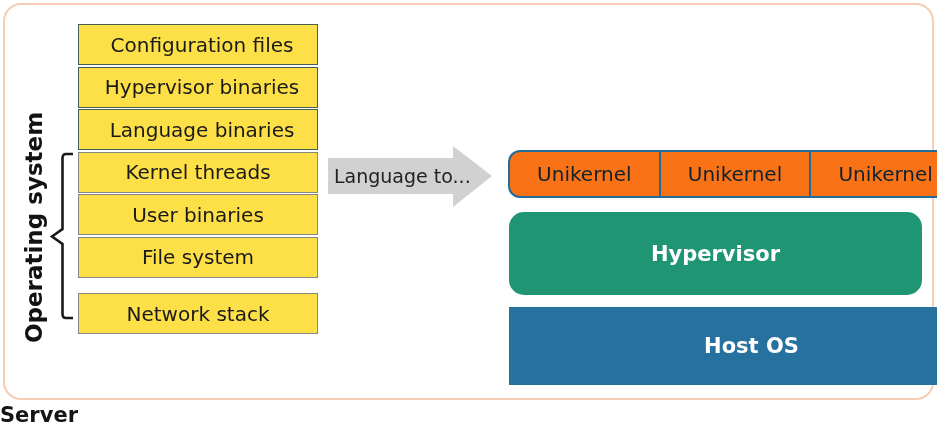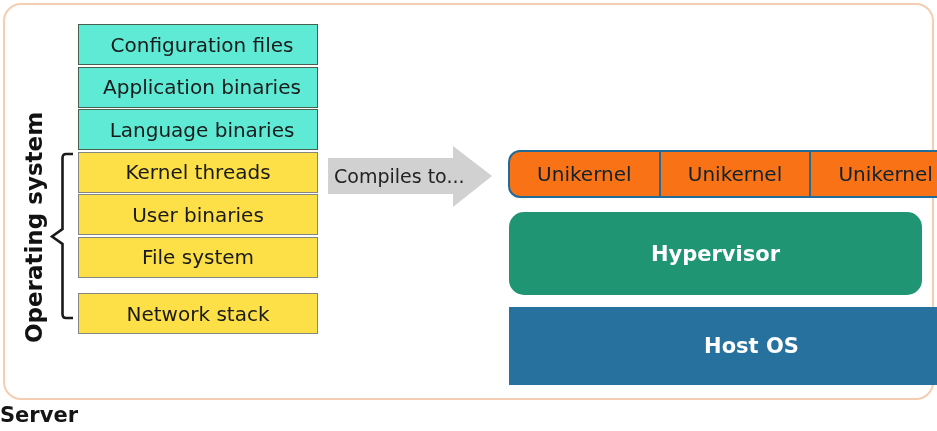--- a/index.html
+++ b/index.html
@@ -20,21 +20,21 @@
     font-size:23px;font-weight:bold;text-align:center;white-space:nowrap;
     letter-spacing:0px;color:#121212;
   }
   .brace{position:absolute;left:42px;top:140px;}
   
   .stack-row{
     position:absolute;left:73px;width:240px;height:41px;
     box-sizing:border-box;display:flex;align-items:center;justify-content:center;
     font-size:20px;white-space:nowrap;
   }
-  .stack-row.app{background:#5eead4;border:1.5px solid #475f4d;padding-left:8px;}
+  .stack-row.app{background:#fde047;border:1.5px solid #475f4d;padding-left:8px;}
   .stack-row.os{background:#fde047;border:1.5px solid #848780;}
   
   .arrow-svg{position:absolute;left:320px;top:138px;}
   .arrow-text{
     position:absolute;left:329px;top:153px;height:36px;line-height:36px;
     font-size:19px;color:#222222;white-space:nowrap;
   }
   
   .unikernel-row{
     position:absolute;left:503px;top:145px;width:454px;height:48px;
@@ -75,42 +75,42 @@
     <div class="os-label">Operating system</div>
 
     <svg class="brace" width="30" height="182" viewBox="0 0 30 182">
       <path d="M 26 9 L 19 9 Q 15.5 9 15.5 13 L 15.5 84 L 5 91.5 L 15.5 99 L 15.5 169 Q 15.5 173 19 173 L 26 173" fill="none" stroke="#1a1a1a" stroke-width="2.6" stroke-linejoin="miter" stroke-linecap="butt"></path>
     </svg>
 
     <div class="stack-row app" style="top:19px">
       <span>Configuration files</span>
     </div>
     <div class="stack-row app" style="top:61.5px">
-      <span>Application binaries</span>
+      <span>Hypervisor binaries</span>
     </div>
     <div class="stack-row app" style="top:104px">
       <span>Language binaries</span>
     </div>
     <div class="stack-row os" style="top:146.5px">
       <span>Kernel threads</span>
     </div>
     <div class="stack-row os" style="top:189px">
       <span>User binaries</span>
     </div>
     <div class="stack-row os" style="top:231.5px">
       <span>File system</span>
     </div>
     <div class="stack-row os" style="top:288px">
       <span>Network stack</span>
     </div>
 
     <svg class="arrow-svg" width="170" height="68" viewBox="0 0 170 68">
       <polygon points="3,15 128,15 128,3 167,33 128,64 128,51 3,51" fill="#d1d1d1"></polygon>
     </svg>
-    <div class="arrow-text">Compiles to...</div>
+    <div class="arrow-text">Language to...</div>
 
     <div class="unikernel-row">
       <div class="unikernel-cell">
         <span>Unikernel</span>
       </div>
       <div class="unikernel-cell">
         <span>Unikernel</span>
       </div>
       <div class="unikernel-cell">
         <span>Unikernel</span>

